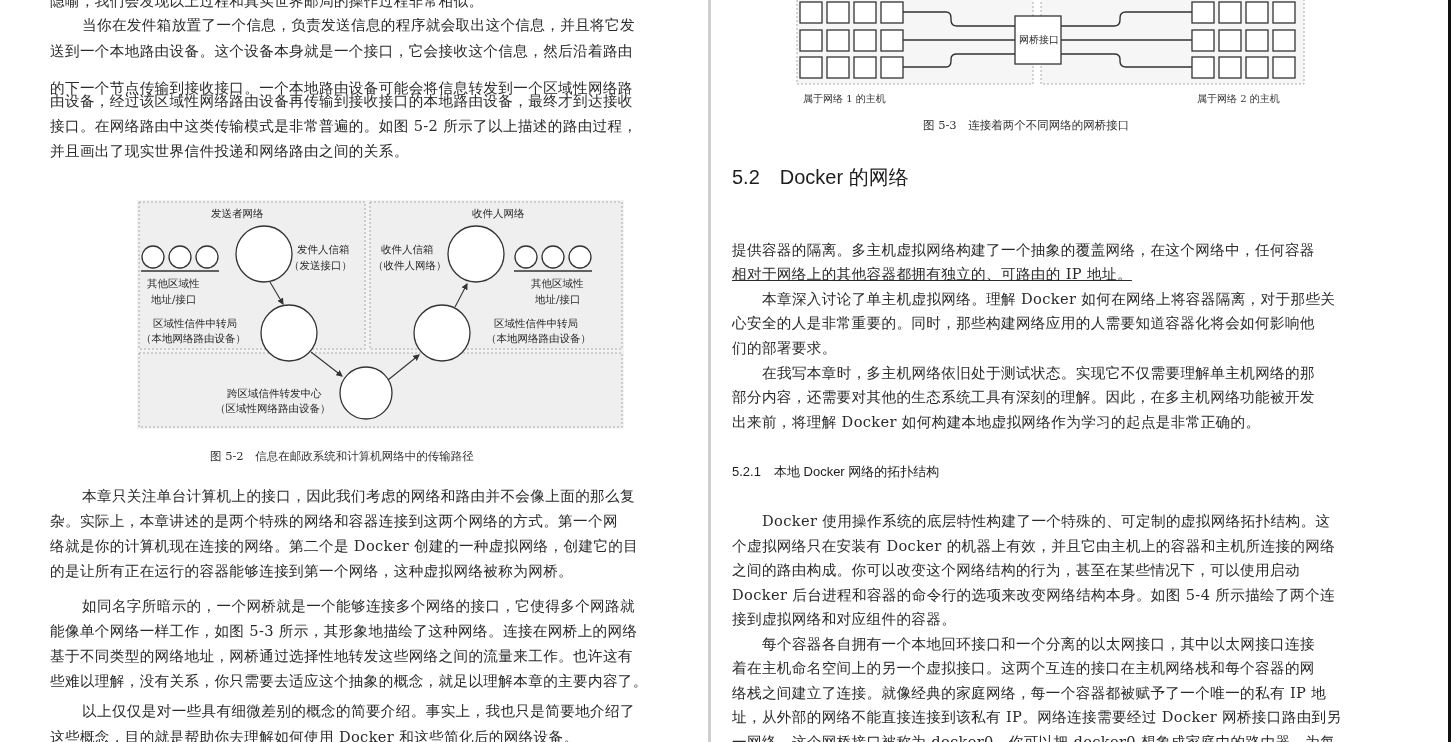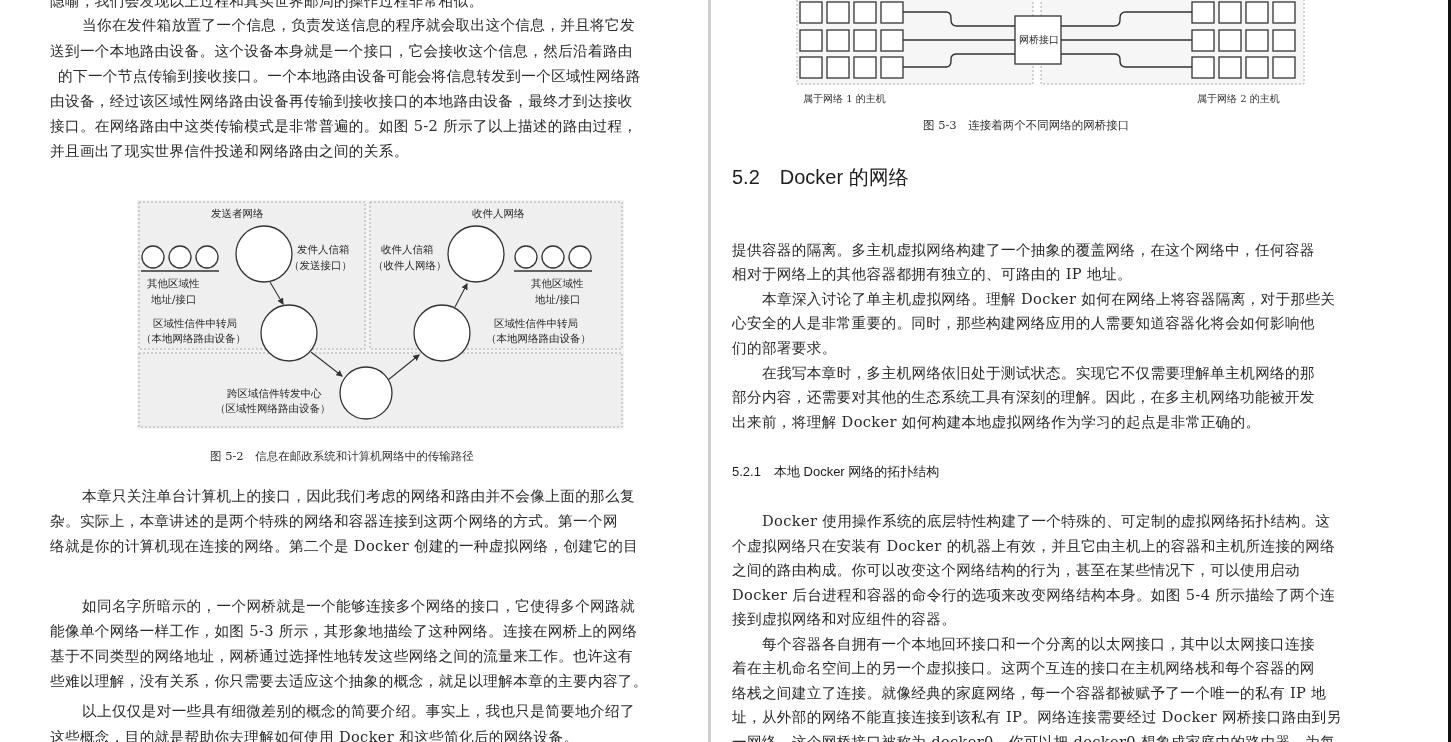--- a/index.html
+++ b/index.html
@@ -18,21 +18,21 @@
   .dlabel { position:absolute; font-size:10.5px; color:#2a2a2a; white-space:nowrap; text-align:center; line-height:15px; }
   .small { font-size:10px; }
 </style>
 </head>
 <body>
 
 <div id="left-page" class="page">
   <div class="line" style="left:50px;top:-8px;">隐喻，我们会发现以上过程和真实世界邮局的操作过程非常相似。</div>
   <div class="line" style="left:82px;top:16px;">当你在发件箱放置了一个信息，负责发送信息的程序就会取出这个信息，并且将它发</div>
   <div class="line" style="left:50px;top:42px;">送到一个本地路由设备。这个设备本身就是一个接口，它会接收这个信息，然后沿着路由</div>
-  <div class="line" style="left:50px;top:67px;margin-left:8px;">的下一个节点传输到接收接口。一个本地路由设备可能会将信息转发到一个区域性网络路</div>
+  <div class="line" style="left:50px;top:79px;">的下一个节点传输到接收接口。一个本地路由设备可能会将信息转发到一个区域性网络路</div>
   <div class="line" style="left:50px;top:92px;">由设备，经过该区域性网络路由设备再传输到接收接口的本地路由设备，最终才到达接收</div>
   <div class="line" style="left:50px;top:117px;">接口。在网络路由中这类传输模式是非常普遍的。如图 5-2 所示了以上描述的路由过程，</div>
   <div class="line" style="left:50px;top:142px;">并且画出了现实世界信件投递和网络路由之间的关系。</div>
 
   <div class="fig" style="left:137px;top:200px;width:487px;height:229px;">
     <svg width="487" height="229" style="position:absolute;left:0;top:0;">
       <rect x="0" y="0" width="487" height="229" fill="#f3f3f3"></rect>
       <rect x="2" y="2" width="226" height="147" fill="#efefef" stroke="#aaa" stroke-dasharray="2,2"></rect>
       <rect x="233" y="2" width="252" height="147" fill="#efefef" stroke="#aaa" stroke-dasharray="2,2"></rect>
       <rect x="2" y="153" width="483" height="74" fill="#efefef" stroke="#aaa" stroke-dasharray="2,2"></rect>
@@ -78,20 +78,21 @@
     <div class="dlabel" style="left:357px;top:116px;">区域性信件中转局</div>
     <div class="dlabel" style="left:349px;top:131px;">（本地网络路由设备）</div>
     <div class="dlabel" style="left:90px;top:186px;">跨区域信件转发中心</div>
     <div class="dlabel" style="left:78px;top:201px;">（区域性网络路由设备）</div>
   </div>
   <div class="caption" style="left:210px;top:449px;">图 5-2　信息在邮政系统和计算机网络中的传输路径</div>
 
   <div class="line" style="left:82px;top:487px;">本章只关注单台计算机上的接口，因此我们考虑的网络和路由并不会像上面的那么复</div>
   <div class="line" style="left:50px;top:512px;">杂。实际上，本章讲述的是两个特殊的网络和容器连接到这两个网络的方式。第一个网</div>
   <div class="line" style="left:50px;top:537px;">络就是你的计算机现在连接的网络。第二个是 Docker 创建的一种虚拟网络，创建它的目</div>
+  <div class="line" style="left:50px;top:562px;">的是让所有正在运行的容器能够连接到第一个网络，这种虚拟网络被称为网桥。</div>
   <div class="line" style="left:82px;top:597px;">如同名字所暗示的，一个网桥就是一个能够连接多个网络的接口，它使得多个网路就</div>
   <div class="line" style="left:50px;top:622px;">能像单个网络一样工作，如图 5-3 所示，其形象地描绘了这种网络。连接在网桥上的网络</div>
   <div class="line" style="left:50px;top:647px;">基于不同类型的网络地址，网桥通过选择性地转发这些网络之间的流量来工作。也许这有</div>
   <div class="line" style="left:50px;top:672px;">些难以理解，没有关系，你只需要去适应这个抽象的概念，就足以理解本章的主要内容了。</div>
   <div class="line" style="left:82px;top:702px;">以上仅仅是对一些具有细微差别的概念的简要介绍。事实上，我也只是简要地介绍了</div>
   <div class="line" style="left:50px;top:728px;">这些概念，目的就是帮助你去理解如何使用 Docker 和这些简化后的网络设备。</div>
 </div>
 
 <div class="divider"></div>
 
@@ -145,21 +146,21 @@
     </svg>
     <div class="dlabel small" style="left:223px;top:38px;">网桥接口</div>
   </div>
   <div class="caption small" style="left:92px;top:92px;">属于网络 1 的主机</div>
   <div class="caption small" style="left:486px;top:92px;">属于网络 2 的主机</div>
   <div class="caption" style="left:212px;top:118px;">图 5-3　连接着两个不同网络的网桥接口</div>
 
   <div class="h2" style="left:21px;top:164px;">5.2　Docker 的网络</div>
 
   <div class="line" style="left:21px;top:241px;">提供容器的隔离。多主机虚拟网络构建了一个抽象的覆盖网络，在这个网络中，任何容器</div>
-  <div class="line" style="left:21px;top:265px;">相对于网络上的其他容器都拥有独立的、可路由的 IP 地址。</div>
+  <div class="line" style="left:21px;top:265px;text-decoration:underline;">相对于网络上的其他容器都拥有独立的、可路由的 IP 地址。</div>
   <div class="line" style="left:51px;top:290px;">本章深入讨论了单主机虚拟网络。理解 Docker 如何在网络上将容器隔离，对于那些关</div>
   <div class="line" style="left:21px;top:314px;">心安全的人是非常重要的。同时，那些构建网络应用的人需要知道容器化将会如何影响他</div>
   <div class="line" style="left:21px;top:339px;">们的部署要求。</div>
   <div class="line" style="left:51px;top:364px;">在我写本章时，多主机网络依旧处于测试状态。实现它不仅需要理解单主机网络的那</div>
   <div class="line" style="left:21px;top:388px;">部分内容，还需要对其他的生态系统工具有深刻的理解。因此，在多主机网络功能被开发</div>
   <div class="line" style="left:21px;top:413px;">出来前，将理解 Docker 如何构建本地虚拟网络作为学习的起点是非常正确的。</div>
 
   <div class="h3" style="left:21px;top:463px;">5.2.1　本地 Docker 网络的拓扑结构</div>
 
   <div class="line" style="left:51px;top:512px;">Docker 使用操作系统的底层特性构建了一个特殊的、可定制的虚拟网络拓扑结构。这</div>

